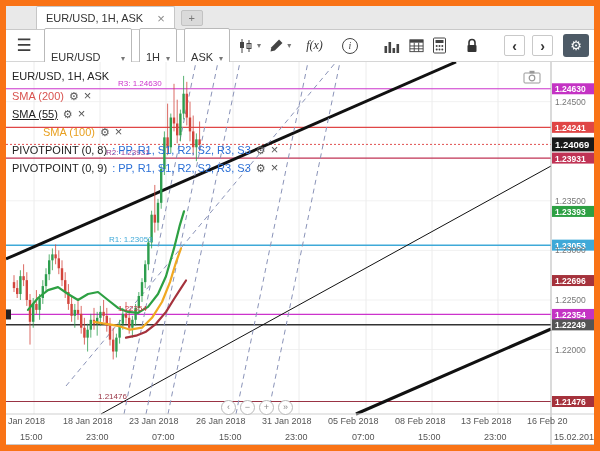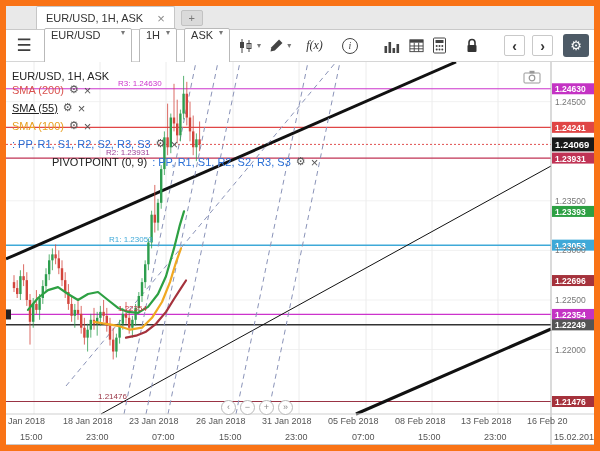--- a/index.html
+++ b/index.html
@@ -6,39 +6,39 @@
   html,body{width:600px;height:451px;background:#fff;font-family:"Liberation Sans",sans-serif;-webkit-font-smoothing:antialiased}
   .app{width:600px;height:451px;border:6px solid #f97316;overflow:hidden;position:relative;background:#fff}
   
   .tabbar{height:24px;background:#e9e9e9;border-bottom:1px solid #c9c9c9;display:flex;align-items:flex-end;padding-left:30px}
   .tab{height:23px;background:#fff;border:1px solid #c6c6c6;border-bottom:none;border-radius:2px 2px 0 0;display:flex;align-items:center;padding:0 9px;font-size:11px;color:#333;white-space:nowrap}
   .tab-close{margin-left:14px;color:#8a8a8a;font-size:13px;line-height:1;cursor:pointer}
   .tab-plus{width:22px;height:16px;margin:0 0 3px 6px;background:#dadada;border:1px solid #c2c2c2;border-radius:2px;display:flex;align-items:center;justify-content:center;font-size:11px;color:#777;cursor:pointer}
   
   .toolbar{height:32px;background:#fff;border-bottom:1px solid #d6d6d6;display:flex;align-items:center;gap:7px;padding:0 5px}
   .menu-btn{font-size:17px;color:#3e3e3e;width:26px;text-align:center;cursor:pointer}
-  .select{height:36px;border:1px solid #b9b9b9;border-radius:2px;display:flex;align-items:flex-start;justify-content:space-between;font-size:11px;color:#333;padding:0 6px;gap:6px;cursor:pointer;background:#fff}
+  .select{height:36px;border:1px solid #b9b9b9;border-radius:2px;display:flex;align-items:flex-end;justify-content:space-between;font-size:11px;color:#333;padding:0 6px;gap:6px;cursor:pointer;background:#fff}
   .select.sym{min-width:88px}
   .select.tf{min-width:38px}
   .select.pt{min-width:46px}
   .caret{font-size:8px;color:#777;line-height:1}
   .tool{display:flex;align-items:center;gap:2px;cursor:pointer;color:#444}
   .fx{font-size:12px;color:#333;font-style:italic;font-family:"Liberation Serif",serif;margin-left:8px;cursor:pointer}
   .info-btn{width:16px;height:16px;border:1.4px solid #444;border-radius:50%;display:flex;align-items:center;justify-content:center;margin-left:12px;cursor:pointer}
   .info-i{font-size:10px;color:#444;font-style:italic;font-family:"Liberation Serif",serif;line-height:1}
   .ml18{margin-left:18px}.ml10{margin-left:10px}
   .spacer{flex:1}
   .sq-btn{width:21px;height:21px;border:1px solid #c9c9c9;border-radius:2px;background:#fff;display:flex;align-items:center;justify-content:center;font-size:14px;font-weight:bold;color:#333;cursor:pointer}
   .gear-btn{width:26px;height:23px;border-radius:3px;background:#4d5a66;display:flex;align-items:center;justify-content:center;color:#fff;font-size:13px;cursor:pointer;margin-left:3px}
   
   .chart-wrap{position:relative;width:544px;height:382px;background:#fff}
   svg{display:block;font-family:"Liberation Sans",sans-serif}
   .legend{position:absolute;left:6px;top:5px;font-size:11px;color:#222}
   .legend-title{height:17px;display:flex;align-items:center;color:#222}
-  .legend-row{height:18px;display:flex;align-items:flex-start;gap:5px;white-space:nowrap}
+  .legend-row{height:18px;display:flex;align-items:flex-end;gap:5px;white-space:nowrap}
   .lg-items{color:#2a6fd6}
   .lg-gear{color:#555;font-size:11px;cursor:pointer;line-height:1}
   .lg-close{color:#555;font-size:13px;cursor:pointer;line-height:1}
   .chart-nav{position:absolute;left:215px;top:338px;display:flex;gap:4px}
   .chart-nav .cbtn{width:15px;height:15px;border-radius:50%;border:1px solid #b9b9b9;background:#fff;color:#8a8a8a;font-size:9px;line-height:1;display:flex;align-items:center;justify-content:center;cursor:pointer}
   .snapshot{position:absolute;left:517px;top:7px;cursor:pointer}
   
   .navigator{height:11px;border-top:1px solid #c9c9c9;background:#fbfdff}
 </style>
 </head>
@@ -363,31 +363,32 @@
         <span class="lg-label" style="color: rgb(217, 83, 79);">SMA (200)</span>
         <span class="lg-gear">⚙</span>
         <span class="lg-close">×</span>
       </div>
       <div class="legend-row">
         <span class="lg-label" style="color: rgb(34, 34, 34); text-decoration: underline;">SMA (55)</span>
         <span class="lg-gear">⚙</span>
         <span class="lg-close">×</span>
       </div>
       <div class="legend-row">
-        <span class="lg-label" style="color: rgb(232, 160, 32);">SMA (100)</span>
+        <span class="lg-label" style="color: rgb(232, 160, 32); margin-left: 31px;">SMA (100)</span>
         <span class="lg-gear">⚙</span>
         <span class="lg-close">×</span>
       </div>
       <div class="legend-row">
+        <span class="lg-label" style="color: rgb(34, 34, 34);">PIVOTPOINT (0, 8)</span>
         <span class="lg-items">: PP, R1, S1, R2, S2, R3, S3</span>
         <span class="lg-gear">⚙</span>
         <span class="lg-close">×</span>
       </div>
       <div class="legend-row">
-        <span class="lg-label" style="color: rgb(34, 34, 34); margin-left: 40px;">PIVOTPOINT (0, 9)</span>
+        <span class="lg-label" style="color: rgb(34, 34, 34);">PIVOTPOINT (0, 9)</span>
         <span class="lg-items">: PP, R1, S1, R2, S2, R3, S3</span>
         <span class="lg-gear">⚙</span>
         <span class="lg-close">×</span>
       </div>
     </div>
 
     <span class="snapshot">
         <svg width="18" height="16" viewBox="0 0 18 16">
           <rect x="1" y="4" width="16" height="10" rx="1" fill="#fff" stroke="#999"></rect>
           <rect x="6.5" y="1.8" width="5" height="2.6" fill="#999"></rect>

